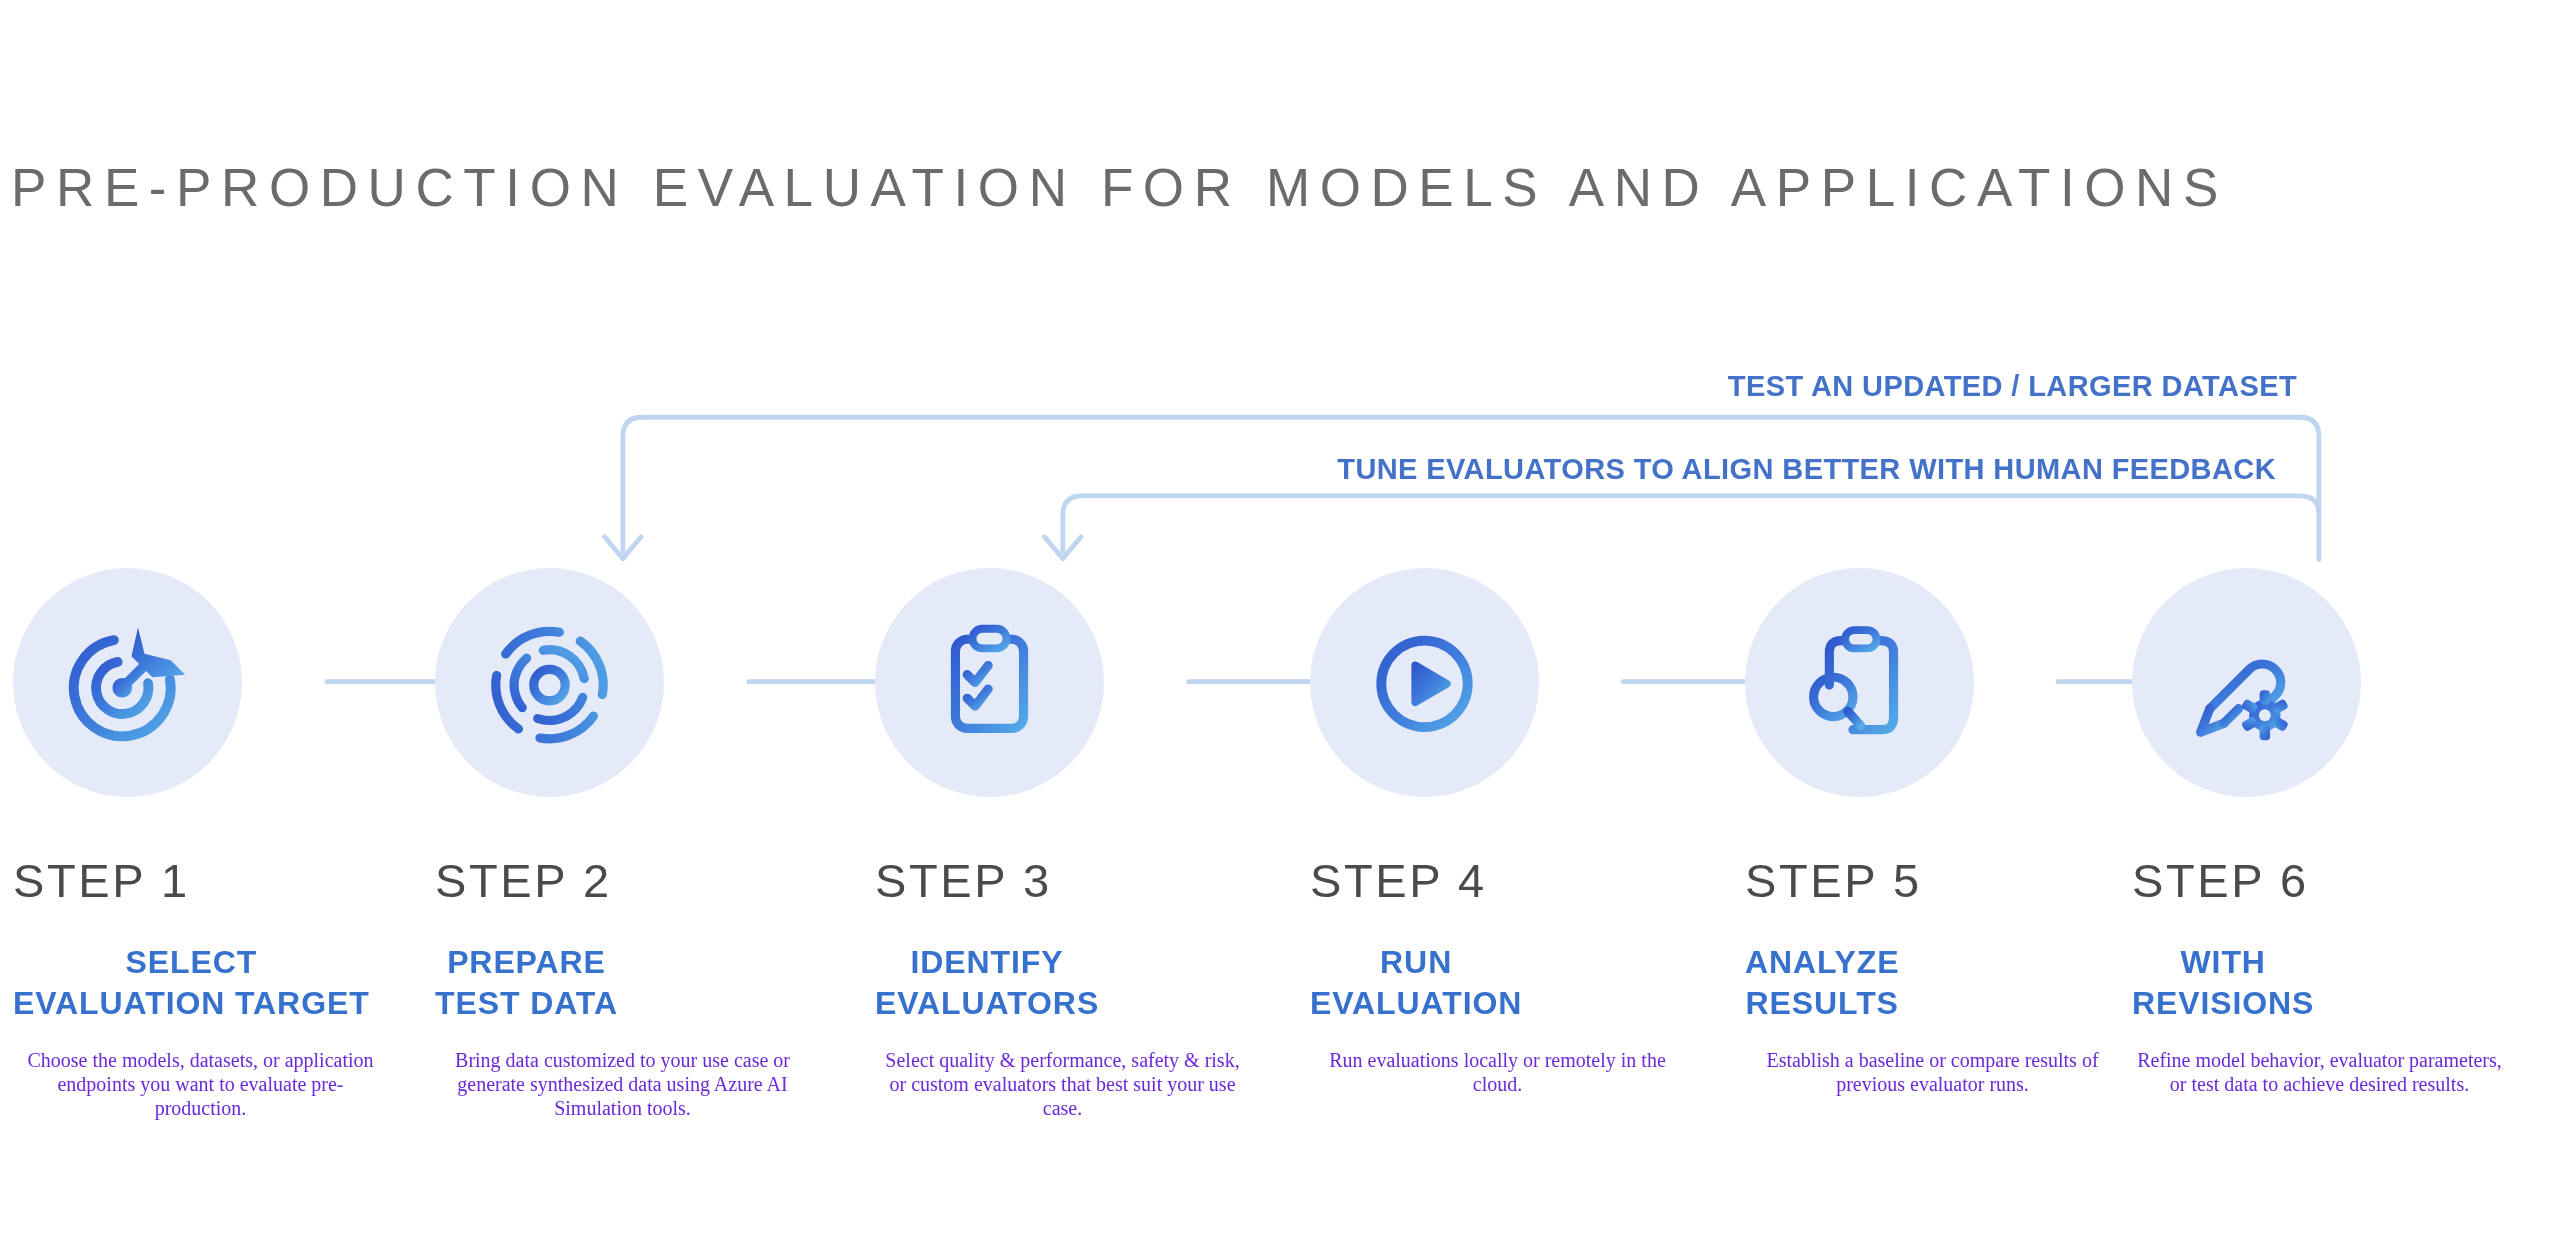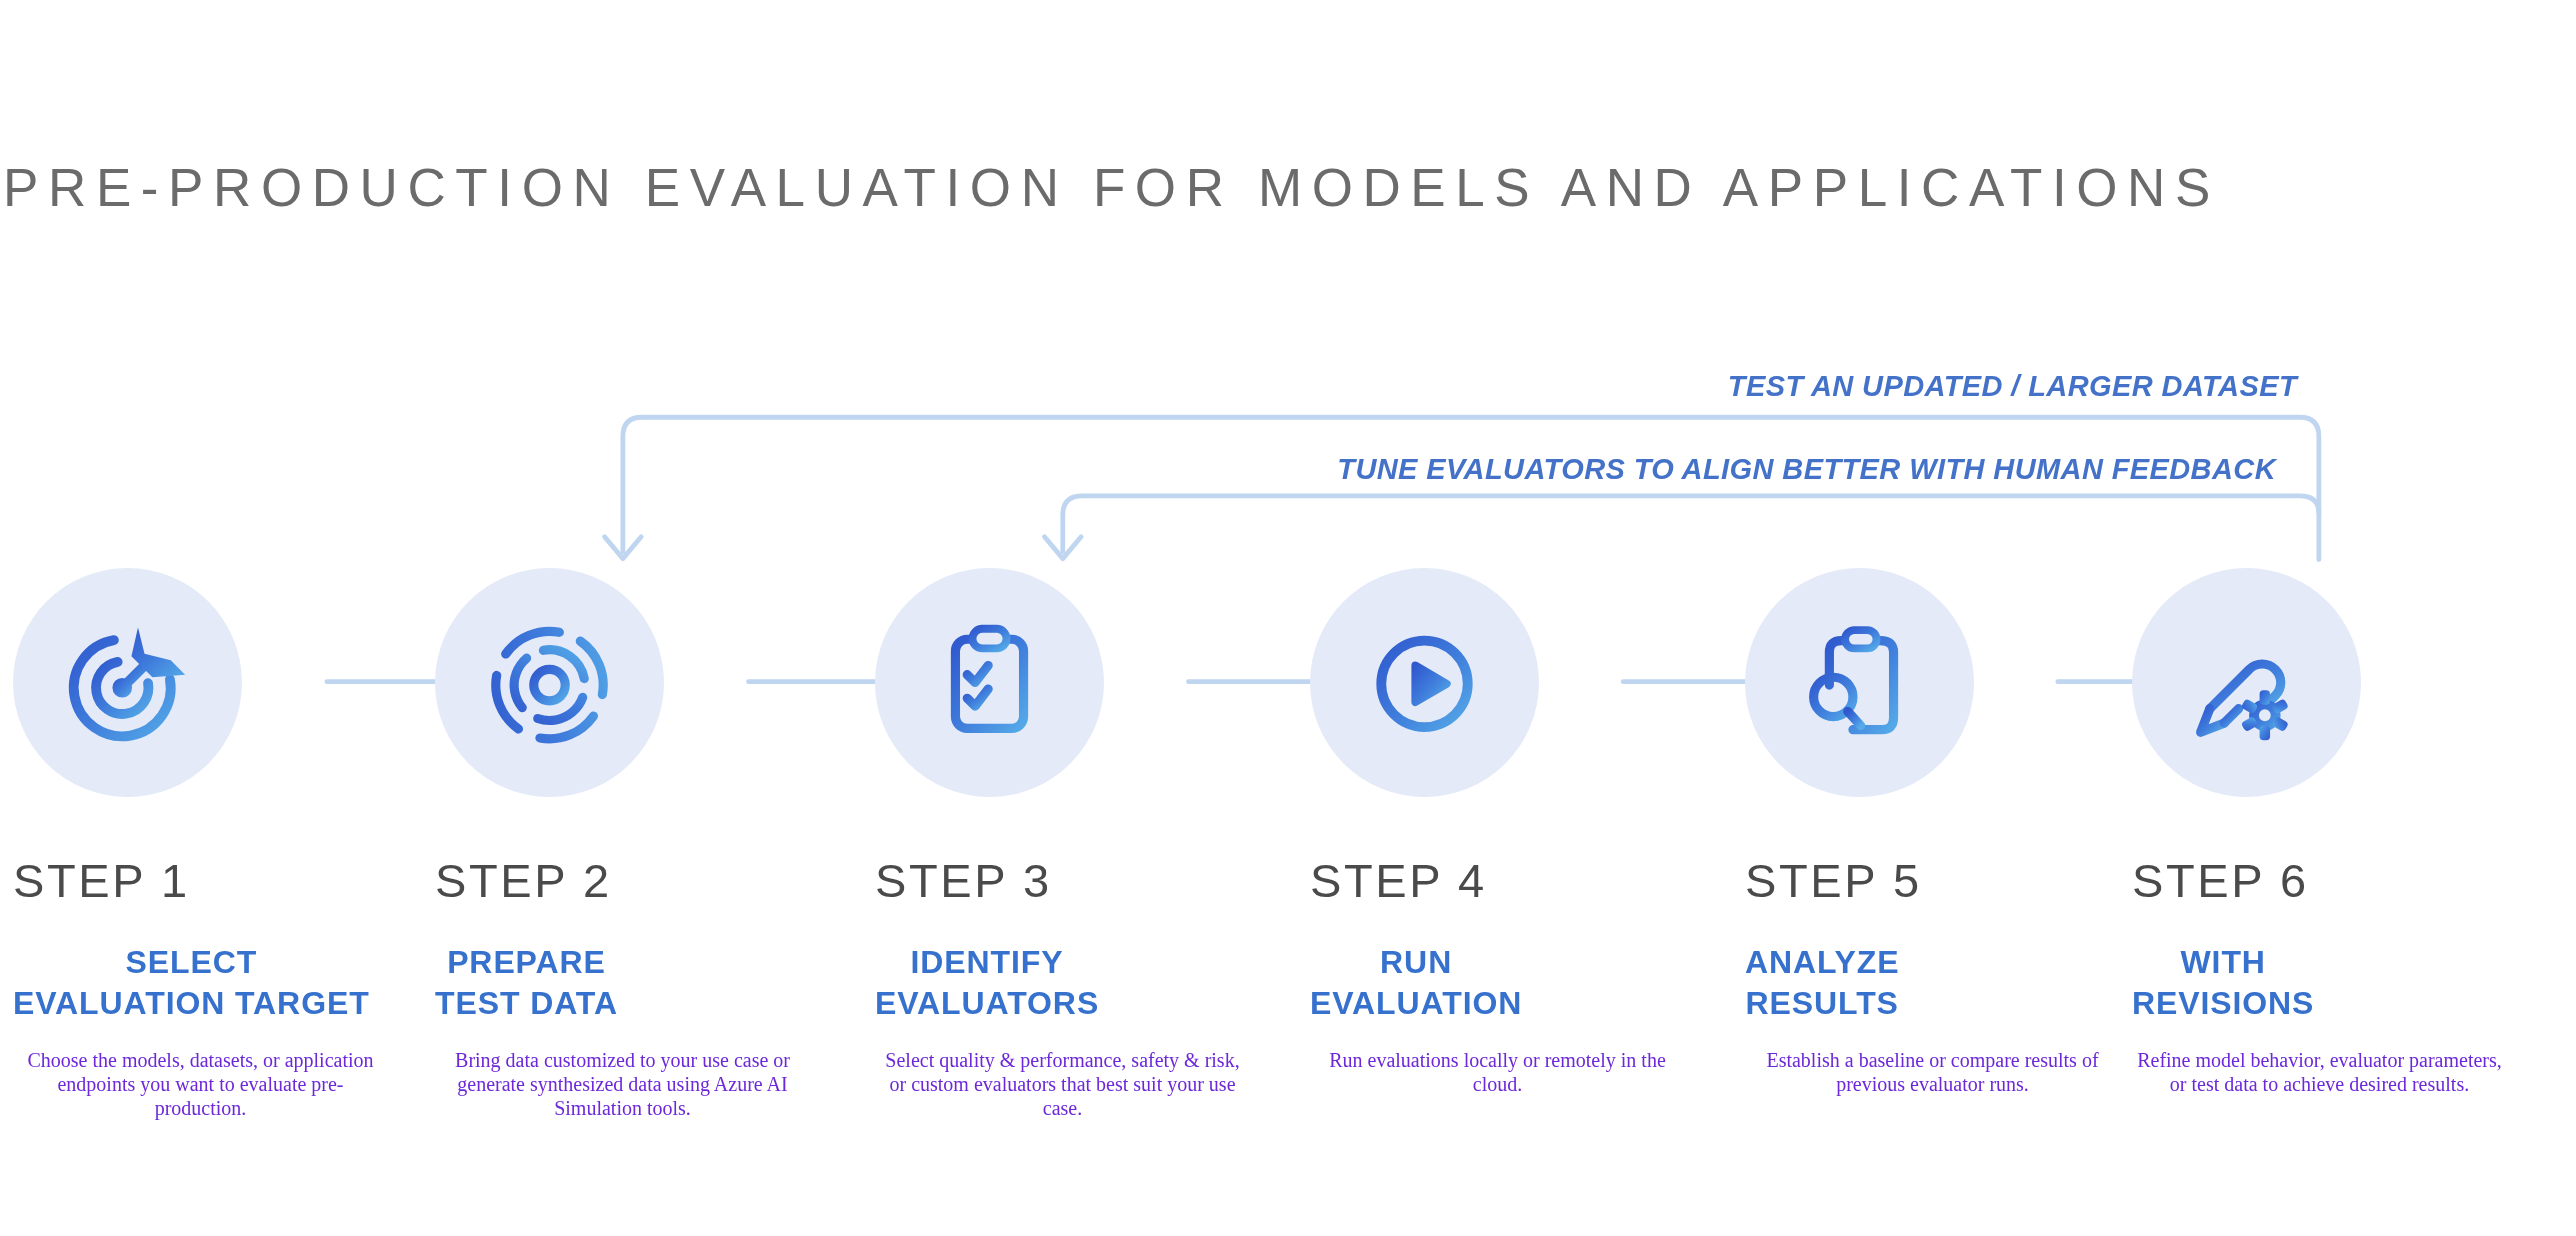--- a/index.html
+++ b/index.html
@@ -12,27 +12,27 @@
   }
   .page-title{
     position:absolute;
     top:157px;left:0;width:2223px;
     text-align:center;
     font-size:53px;
     font-weight:300;
     letter-spacing:9.6px;
     color:#6b6b6b;
     white-space:nowrap;
+    padding-left:8px;
   }
   .flow-svg{position:absolute;top:0;left:0;}
   .loop-label{
     position:absolute;
     font-size:29px;
     font-weight:bold;
-    font-style:italic;
     color:#4472c8;
     letter-spacing:0.4px;
     white-space:nowrap;
   }
   .loop-label.outer{top:370px;right:279px;}
   .loop-label.inner{top:429px;right:300px;margin-top:24px;}
   .col{
     position:absolute;
     top:568px;
     width:375px;

